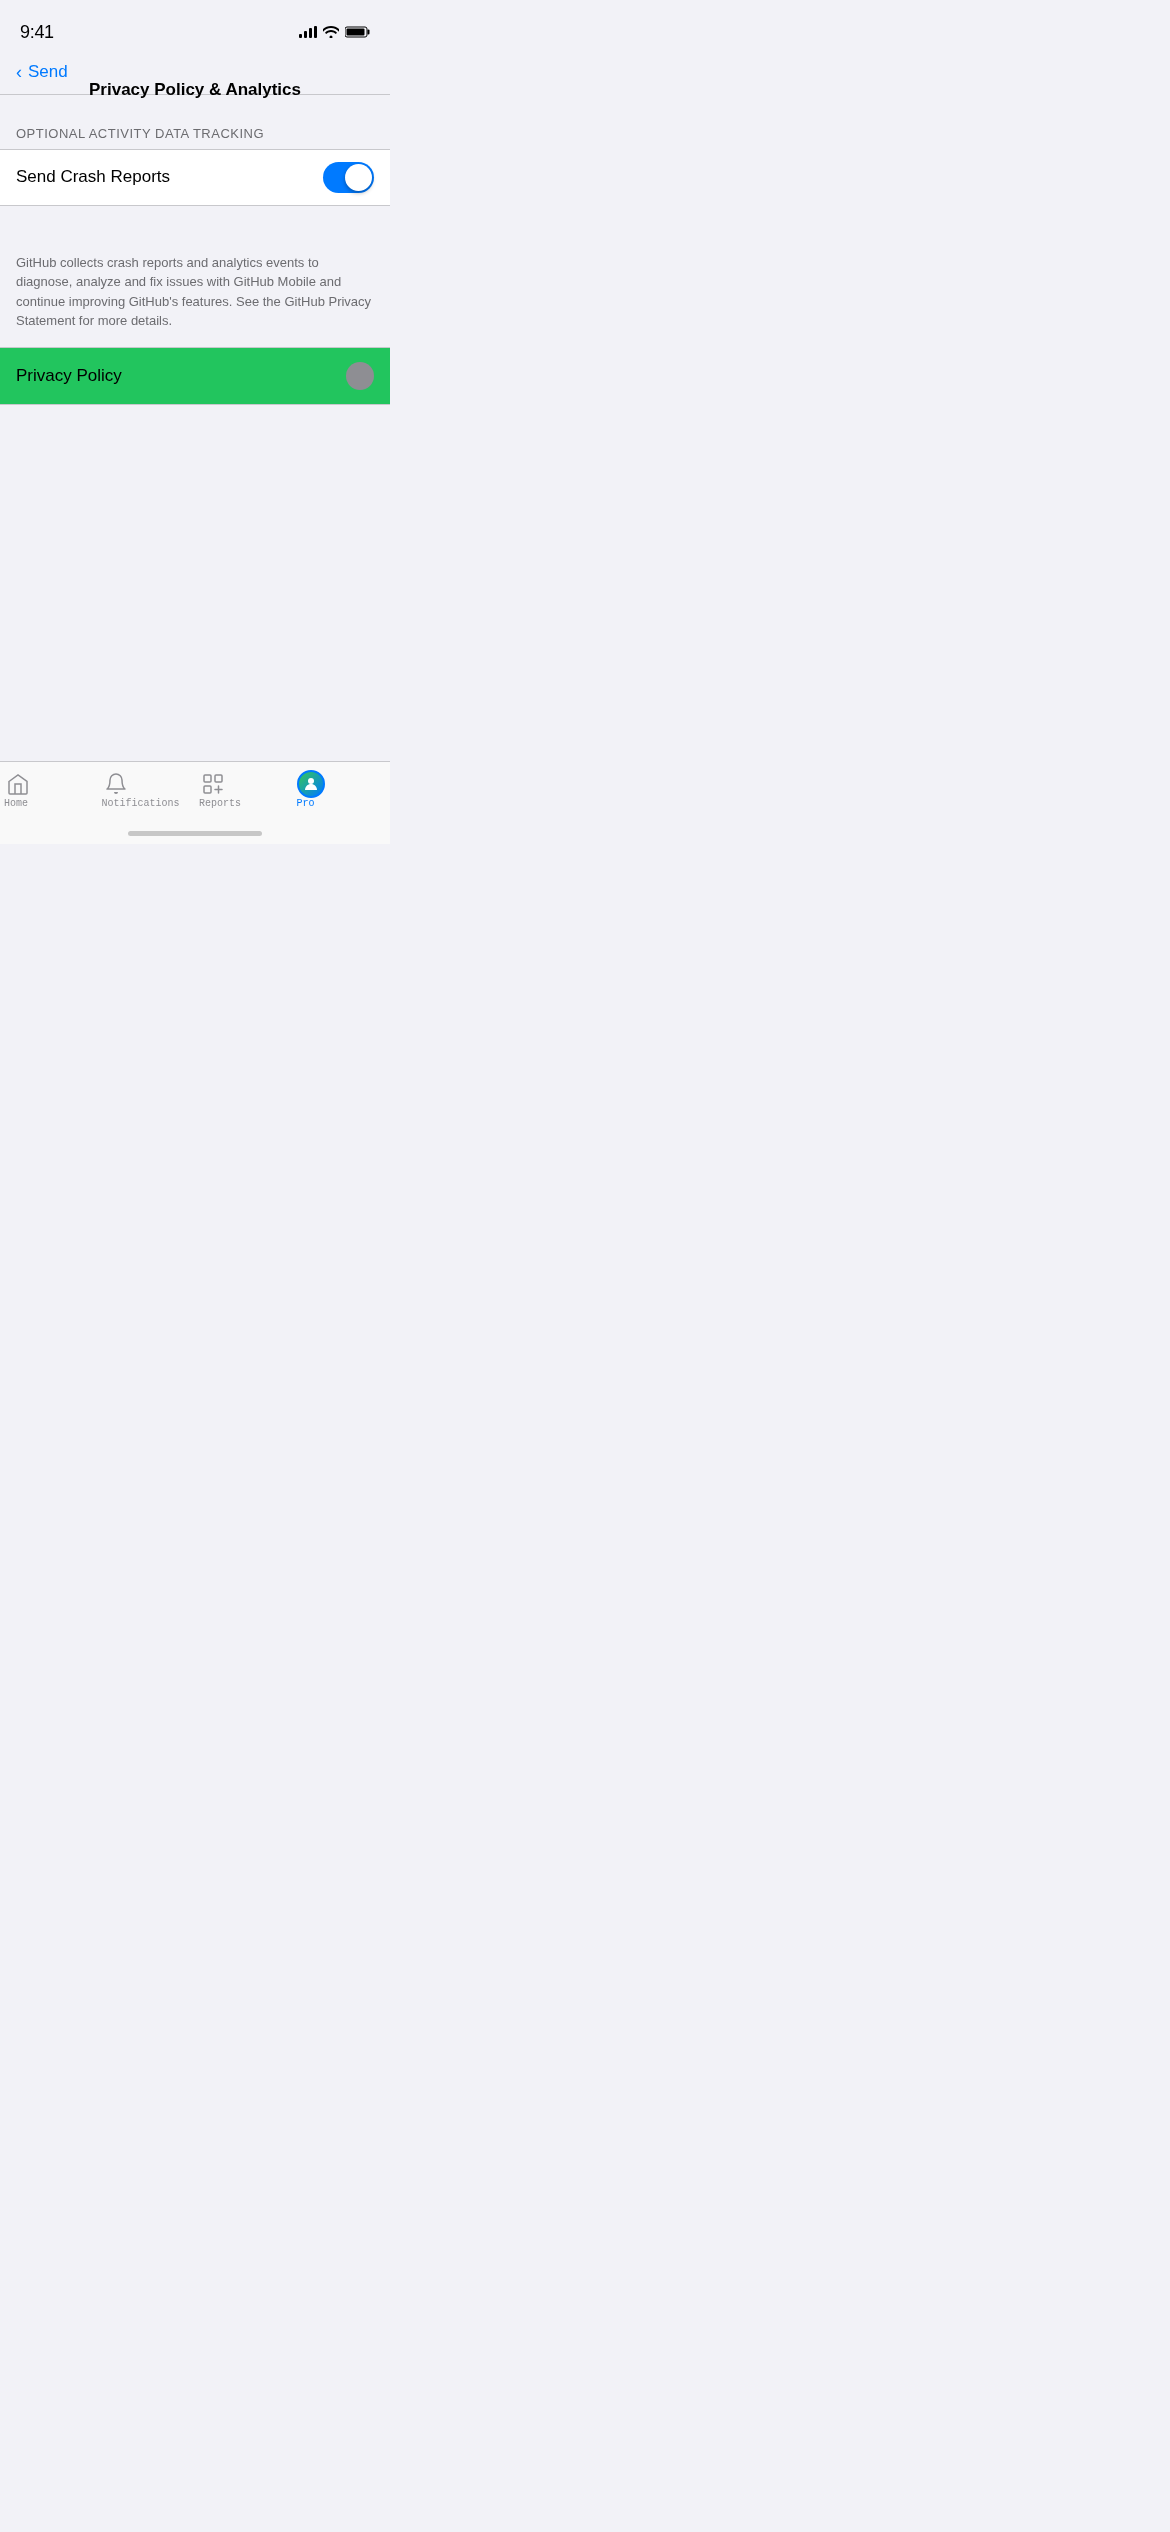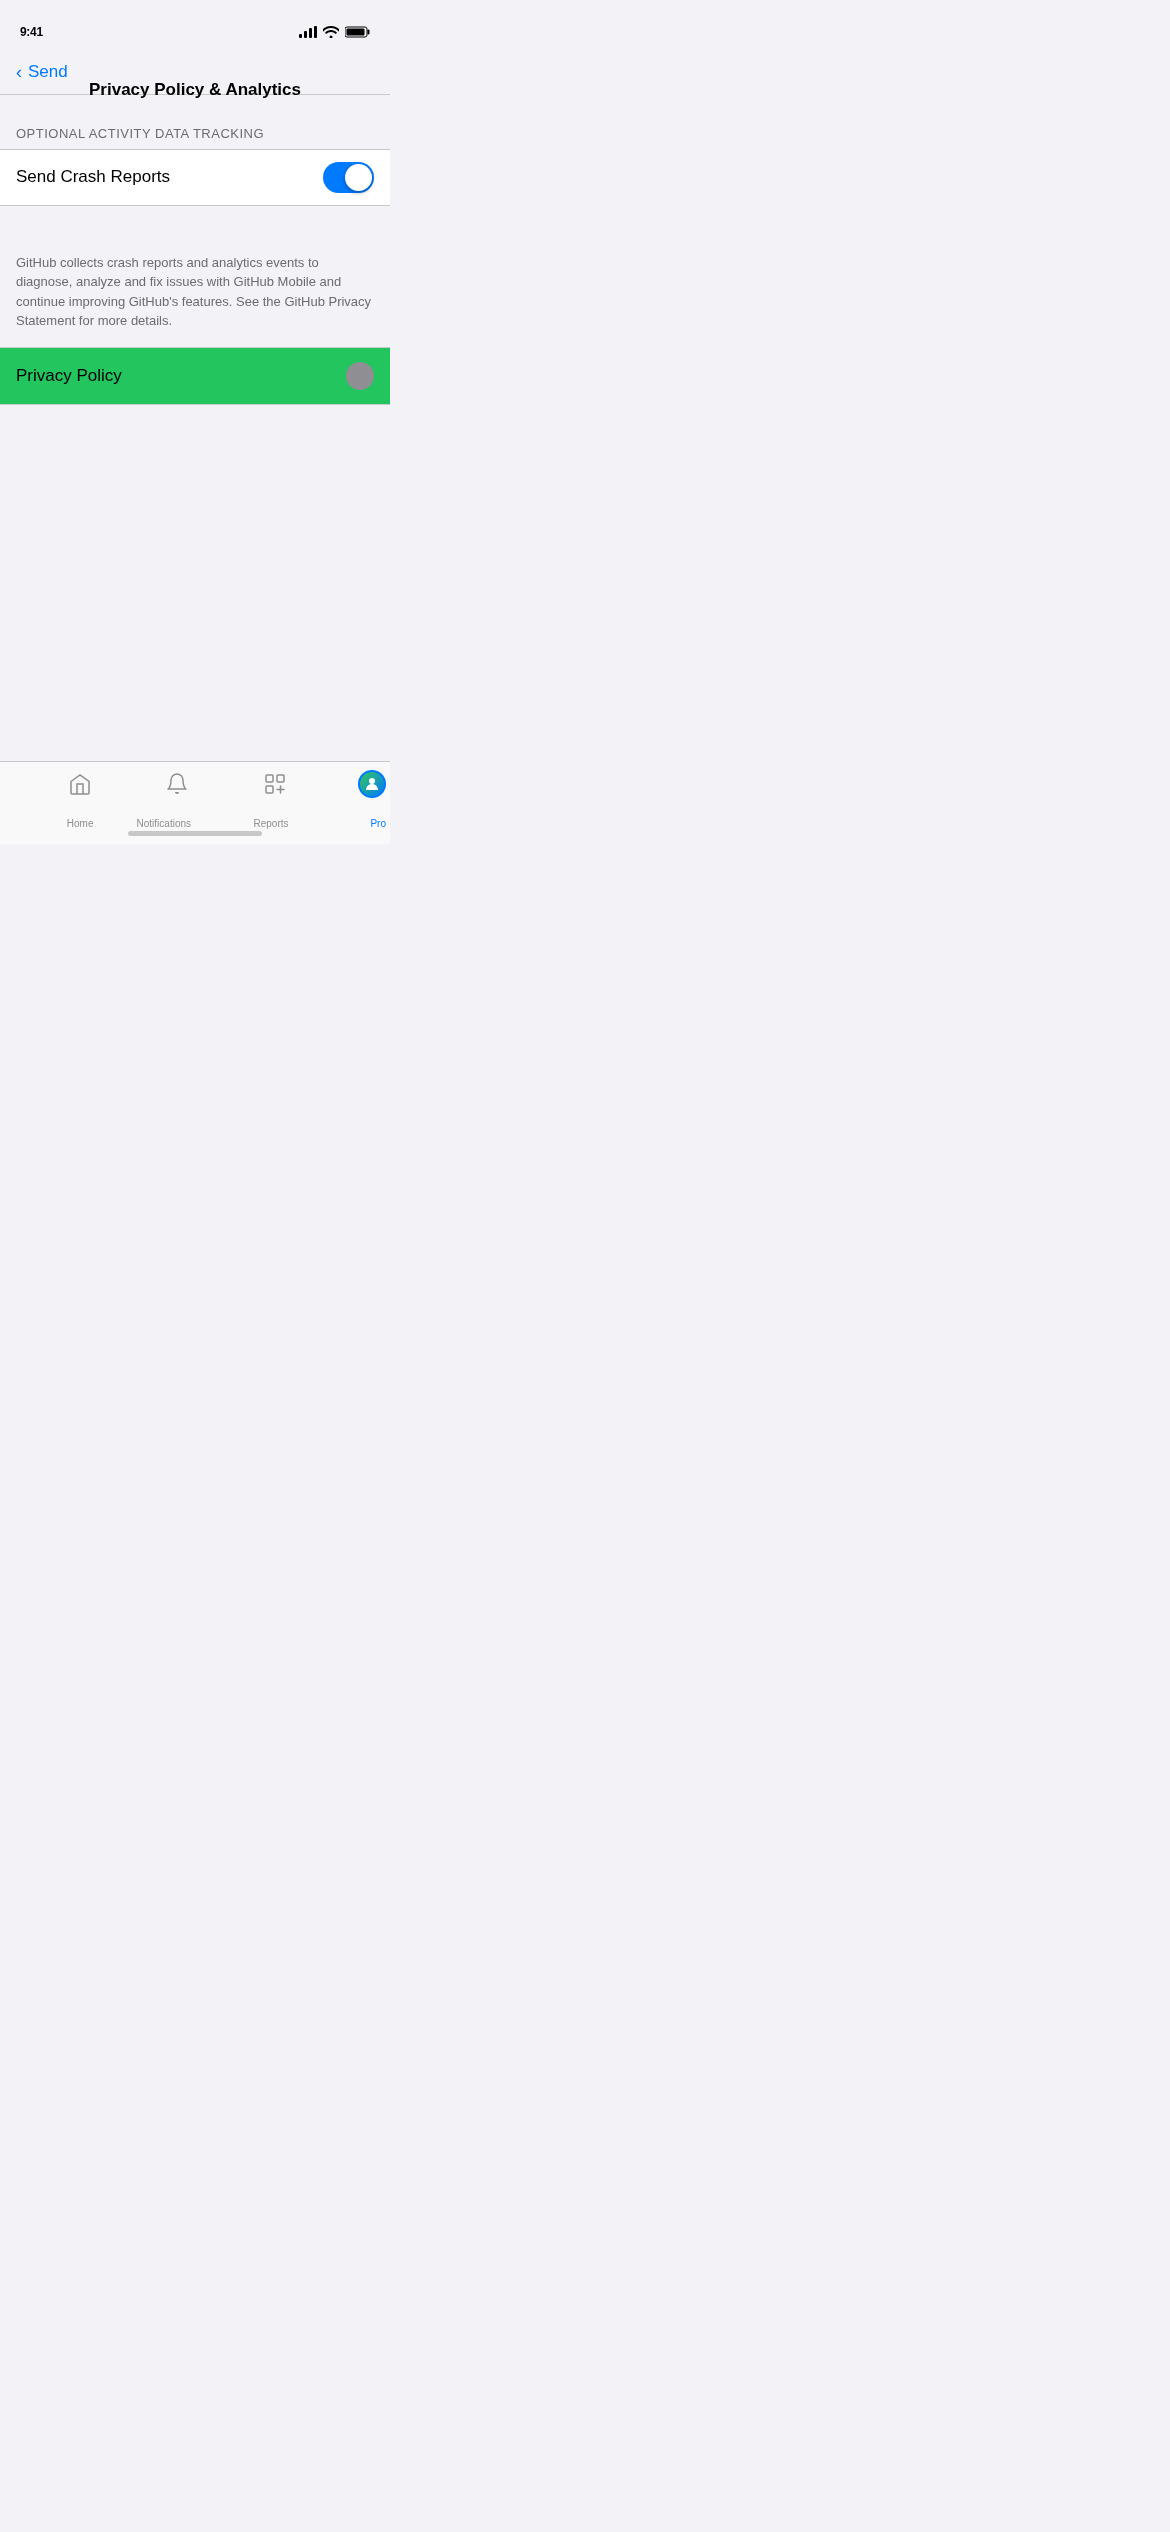--- a/index.html
+++ b/index.html
@@ -22,22 +22,22 @@
     
     .status-bar {
       display: flex;
       justify-content: space-between;
       align-items: center;
       padding: 14px 20px 0;
       height: 50px;
     }
 
     .status-time {
-      font-size: 12px;
-      font-weight: 700;
+      font-size: 18px;
+      font-weight: 400;
       color: #000;
       letter-spacing: -0.3px;
     }
 
     .status-icons {
       display: flex;
       align-items: center;
       gap: 6px;
     }
 
@@ -218,24 +218,25 @@
       border-top: 0.5px solid #c8c8cc;
       display: flex;
       align-items: flex-start;
       padding-top: 8px;
     }
 
     .tab-item {
       flex: 1;
       display: flex;
       flex-direction: column;
-      align-items: flex-end;
-      gap: 20px;
+      align-items: flex-start;
+      gap: 0;
       cursor: pointer;
       padding: 0 4px;
+      font-family: Liberation Mono, monospace;
     }
 
     .tab-icon {
       width: 28px;
       height: 28px;
       display: flex;
       align-items: center;
       justify-content: center;
     }
 

